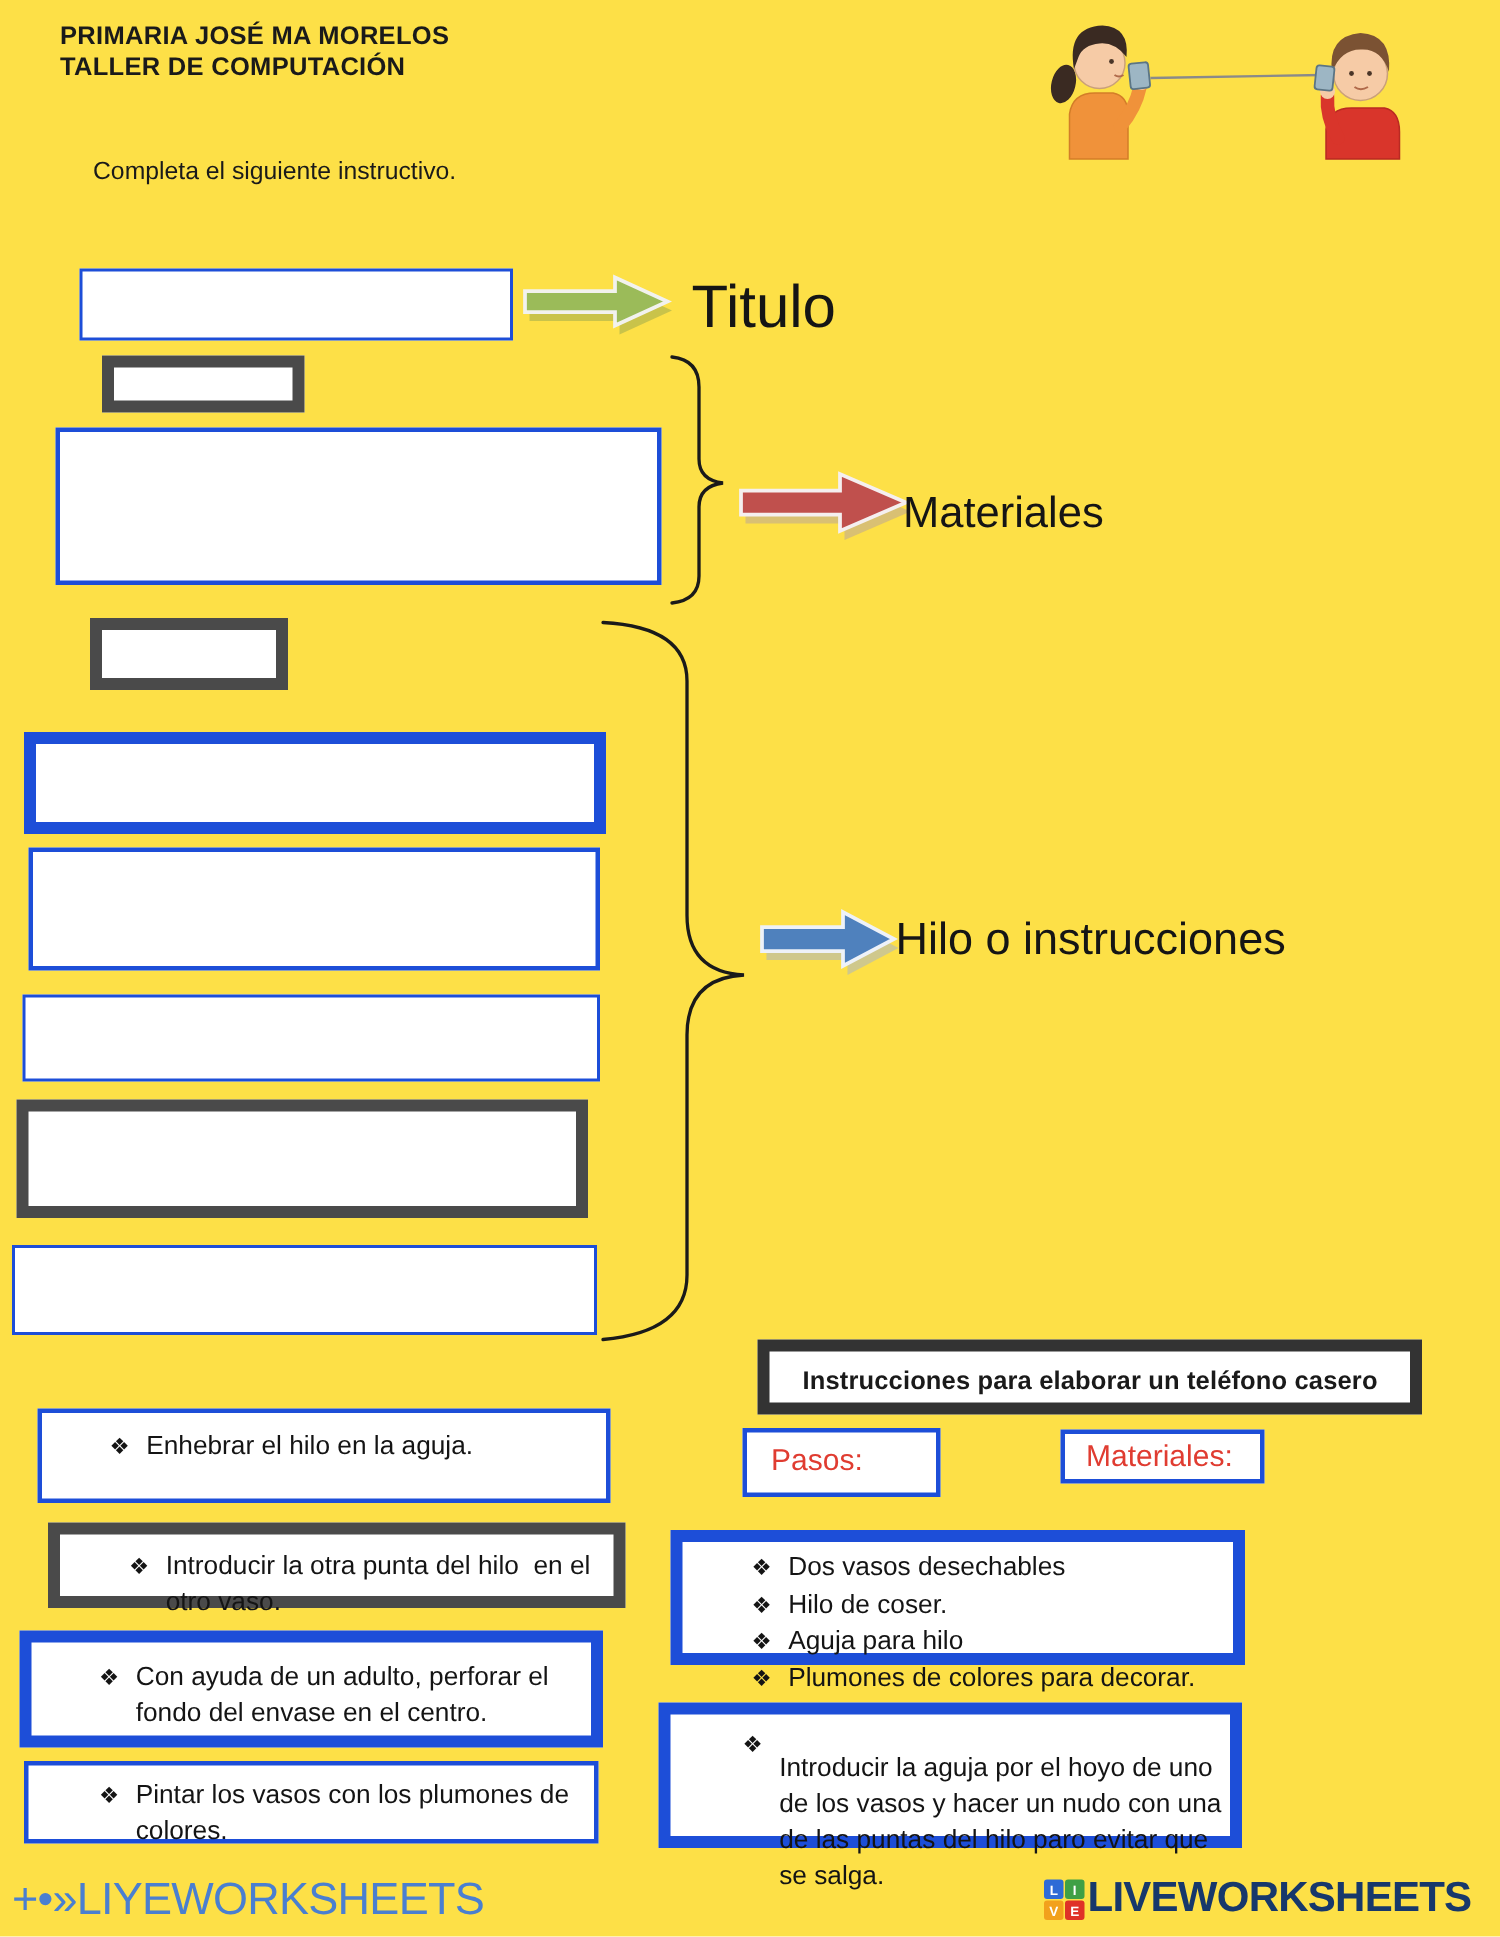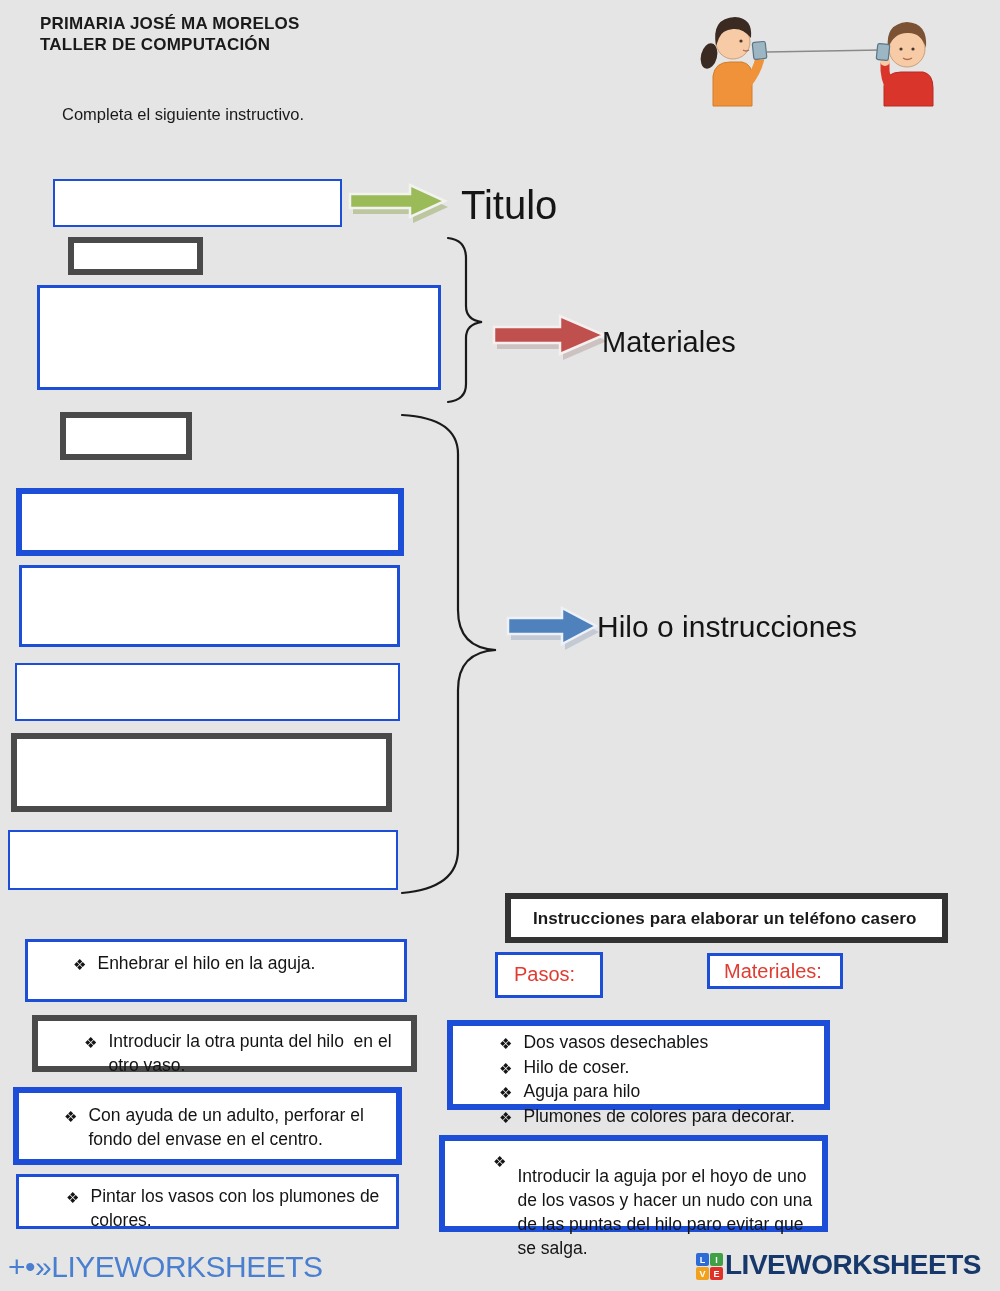--- a/index.html
+++ b/index.html
@@ -1,19 +1,19 @@
 <!DOCTYPE html>
 <html><head>
 <meta charset="utf-8">
 <style>
   html,body{margin:0;padding:0;background:#ffffff;}
-  #page{position:relative;width:1000px;height:1291px;background:#e5e5e5;overflow:hidden;
+  #page{position:relative;width:1000px;height:1291px;background:#fde047;overflow:hidden;
         font-family:"Liberation Sans", sans-serif;color:#1a1a1a;}
   .abs{position:absolute;}
-  .box{position:absolute;background:#ffffff;border:6px solid #1d4ed8;box-sizing:border-box;}
+  .box{position:absolute;background:#ffffff;border:8px solid #1d4ed8;box-sizing:border-box;}
   .b3{border-width:3px;}
   .bgray{border-color:#4a4a4a;}
   .school{font-weight:bold;font-size:17px;line-height:20.5px;letter-spacing:.2px;}
   .task{font-size:16.5px;line-height:23px;}
   .biglabel{font-size:40px;color:#151515;}
   .medlabel{font-size:29px;color:#151515;}
   .bitem{display:flex;gap:11px;font-size:17.5px;line-height:24px;color:#141414;}
   .bitem .bul{font-size:15px;padding-top:2px;flex:0 0 auto;}
   .bitem .txt{white-space:pre-wrap;max-width:316px;}
   .mlist .bitem{line-height:22.5px;}
@@ -99,21 +99,21 @@
   <svg class="abs" style="left:506px;top:604px;" width="98" height="52" viewBox="0 0 98 52">
     <path d="M2,14 L56,14 L56,4 L90,22 L56,40 L56,30 L2,30 Z" transform="translate(3,6)" fill="#a9b4c4" opacity="0.55"></path>
     <path d="M2,14 L56,14 L56,4 L90,22 L56,40 L56,30 L2,30 Z" fill="#4f81bd" stroke="#eef2f8" stroke-width="2.5"></path>
   </svg>
   <div class="abs" style="left:597px;top:610px;font-size:30px;color:#151515;">Hilo o instrucciones</div>
 
   <div class="box" style="left:505px;top:893px;width:443px;height:50px;border-color:#333;padding:10px 0 0 22px;">
     <span class="akey-title">Instrucciones para elaborar un teléfono casero</span>
   </div>
 
-  <div class="box b3" style="left:495px;top:952px;width:108px;height:46px;padding:8px 0 0 16px;">
+  <div class="box b3" style="left:495px;top:952px;width:132px;height:46px;padding:8px 0 0 16px;">
     <span class="redlabel">Pasos:</span>
   </div>
 
   <div class="box b3" style="left:707px;top:953px;width:136px;height:36px;padding:4px 0 0 14px;">
     <span class="redlabel">Materiales:</span>
   </div>
 
   <div class="box mlist" style="left:447px;top:1020px;width:383px;height:90px;padding:5px 0 0 46px;">
     <div class="bitem">
       <span class="bul">❖</span>

